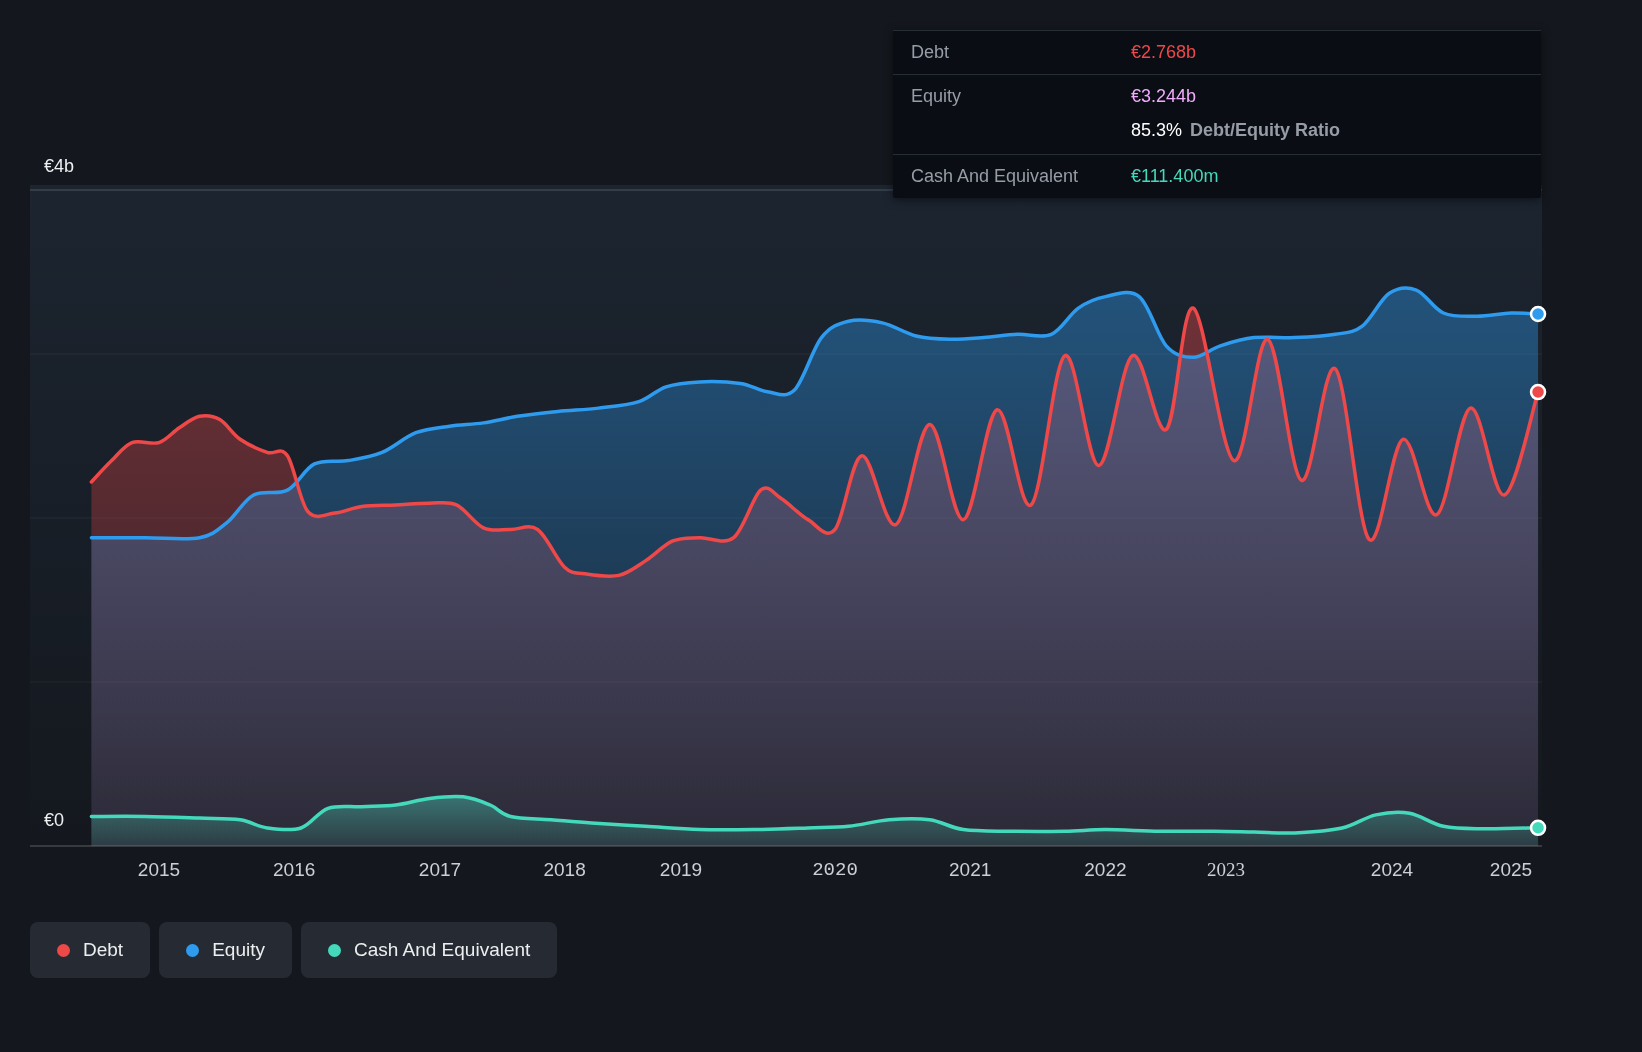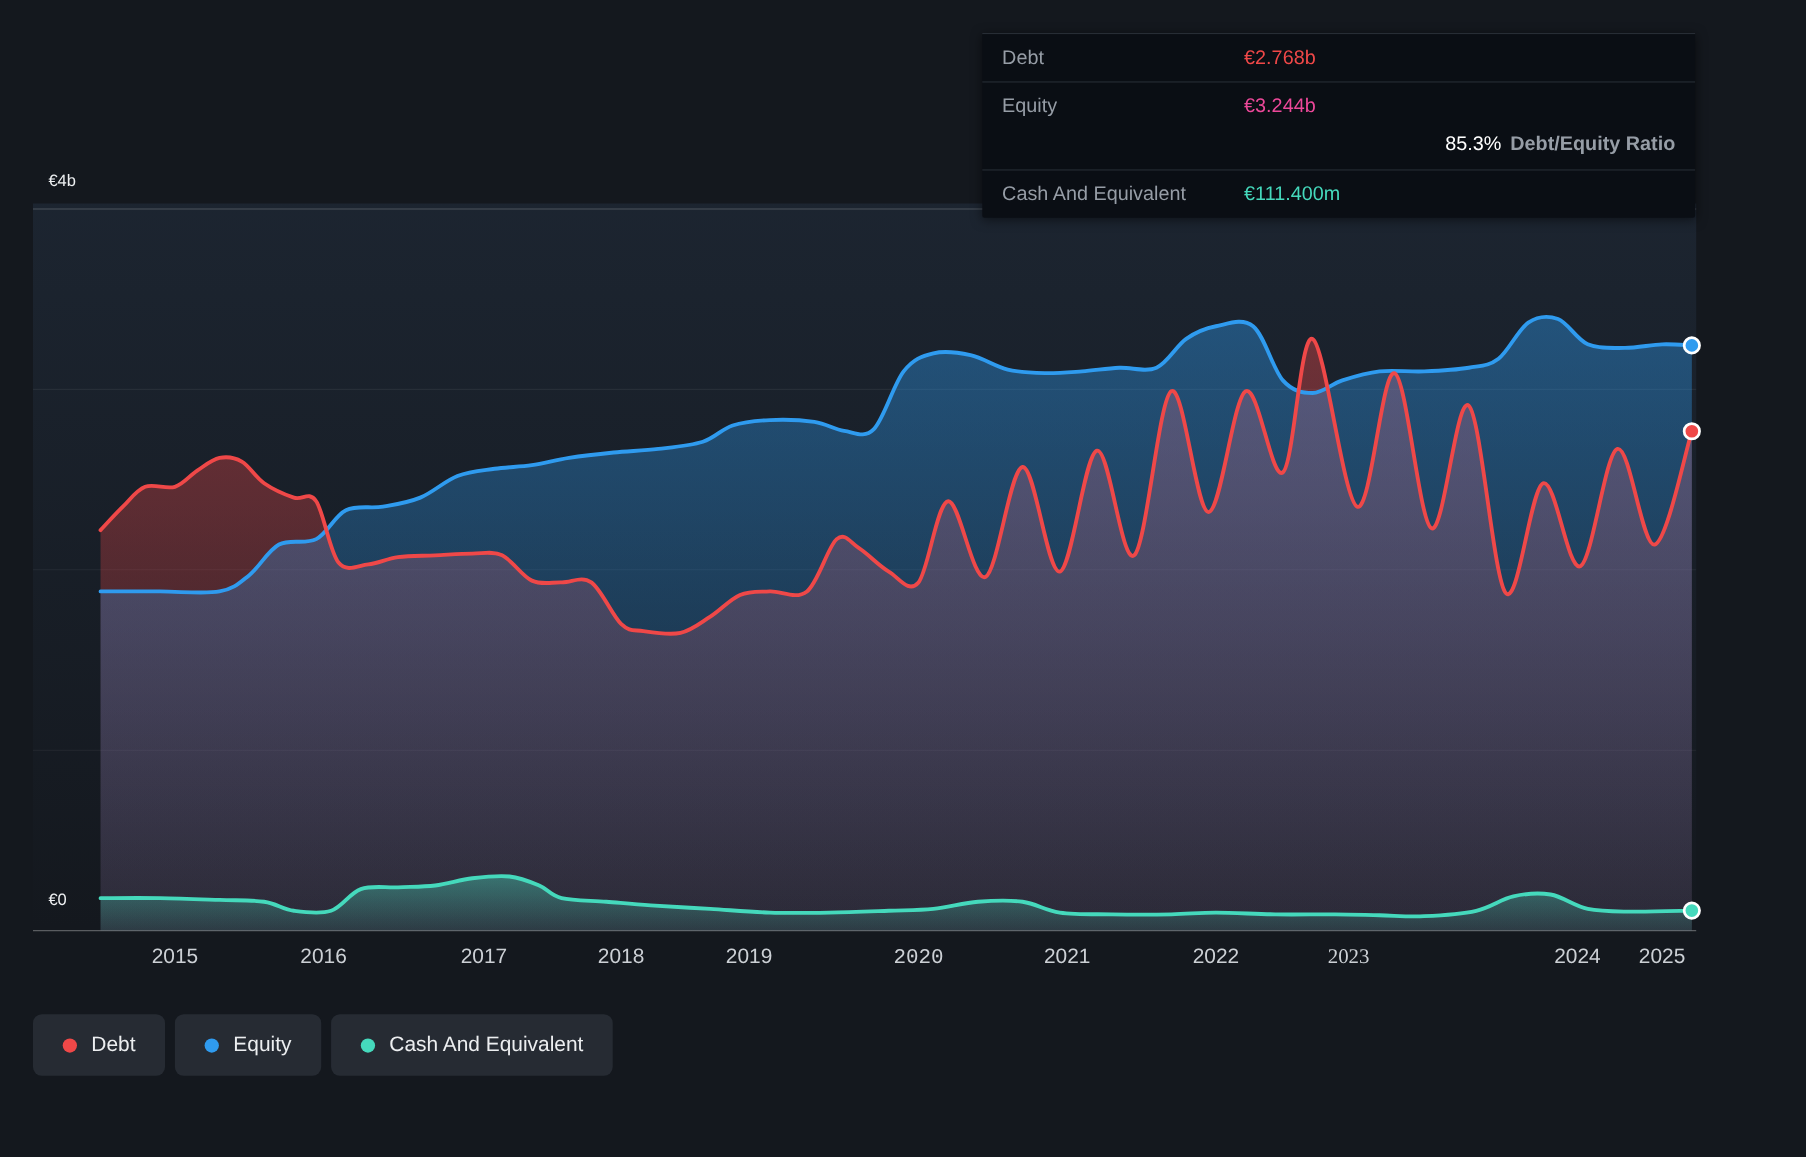--- a/index.html
+++ b/index.html
@@ -7,39 +7,39 @@
     width:1642px;height:1052px;
     background:#14181e;
     font-family:"Liberation Sans",sans-serif;
     color:#fff;
     position:relative;
     overflow:hidden;
   }
   #stage{position:absolute;inset:0;}
   svg#chart{position:absolute;left:0;top:0;}
 
-  .y-label{position:absolute;left:44px;font-size:15px;color:#eef0f2;}
+  .y-label{position:absolute;left:44px;font-size:18px;color:#eef0f2;}
   .y-label.top{top:156px;}
   .y-label.zero{top:810px;}
 
   #x-labels span{
     position:absolute;top:859px;width:100px;margin-left:-50px;
     text-align:center;font-size:19px;color:#ccd0d5;
   }
 
   .tooltip{
     position:absolute;left:893px;top:30px;width:648px;
     background:#0a0e14;border-radius:2px;z-index:5;
     box-shadow:0 2px 10px rgba(0,0,0,0.5);
   }
   .tooltip .hdr{padding:15px 18px 12px;font-size:20px;font-weight:bold;color:#ffffff;}
   .t-row{display:flex;align-items:center;padding:11px 18px;border-top:1px solid #272d35;font-size:18px;}
   .t-row .lbl{width:220px;color:#969da6;flex:0 0 auto;}
   .t-row .val{font-weight:normal;}
-  .t-row.ratio{border-top:none;padding-top:2px;padding-bottom:13px;justify-content:flex-end;}
+  .t-row.ratio{border-top:none;padding-top:2px;padding-bottom:13px;}
   .t-row.ratio .ratio-text{color:#969da6;font-weight:bold;margin-left:8px;}
 
   .legend{position:absolute;left:30px;top:922px;display:flex;gap:9px;}
   .pill{
     display:flex;align-items:center;gap:13px;
     background:#262b33;border-radius:8px;
     padding:17px 27px;font-size:19px;color:#eceef0;
     cursor:pointer;
   }
   .dot{width:13px;height:13px;border-radius:50%;flex:0 0 auto;}
@@ -91,32 +91,32 @@
   <div id="x-labels">
       <span style="left: 159px;">2015</span>
       <span style="left: 294.2px;">2016</span>
       <span style="left: 440px;">2017</span>
       <span style="left: 564.6px;">2018</span>
       <span style="left: 681px;">2019</span>
       <span style="left: 835px; font-family: Liberation Mono, monospace;">2020</span>
       <span style="left: 970.2px;">2021</span>
       <span style="left: 1105.4px;">2022</span>
       <span style="left: 1226px; font-family: Liberation Serif, serif;">2023</span>
-      <span style="left: 1434px;">2024</span>
+      <span style="left: 1392px;">2024</span>
       <span style="left: 1511px;">2025</span>
     </div>
 
   <div class="tooltip">
     <div class="t-row">
       <span class="lbl">Debt</span>
       <span class="val" style="color: rgb(239, 72, 72);">€2.768b</span>
     </div>
     <div class="t-row">
       <span class="lbl">Equity</span>
-      <span class="val" style="color: #ec4899; text-align: right;">€3.244b</span>
+      <span class="val" style="color: #f0abfc; text-align: right;">€3.244b</span>
     </div>
     <div class="t-row ratio">
       <span class="lbl"></span>
       <span class="val">85.3%</span>
       <span class="ratio-text">Debt/Equity Ratio</span>
     </div>
     <div class="t-row">
       <span class="lbl">Cash And Equivalent</span>
       <span class="val" style="color: rgb(69, 217, 188);">€111.400m</span>
     </div>

